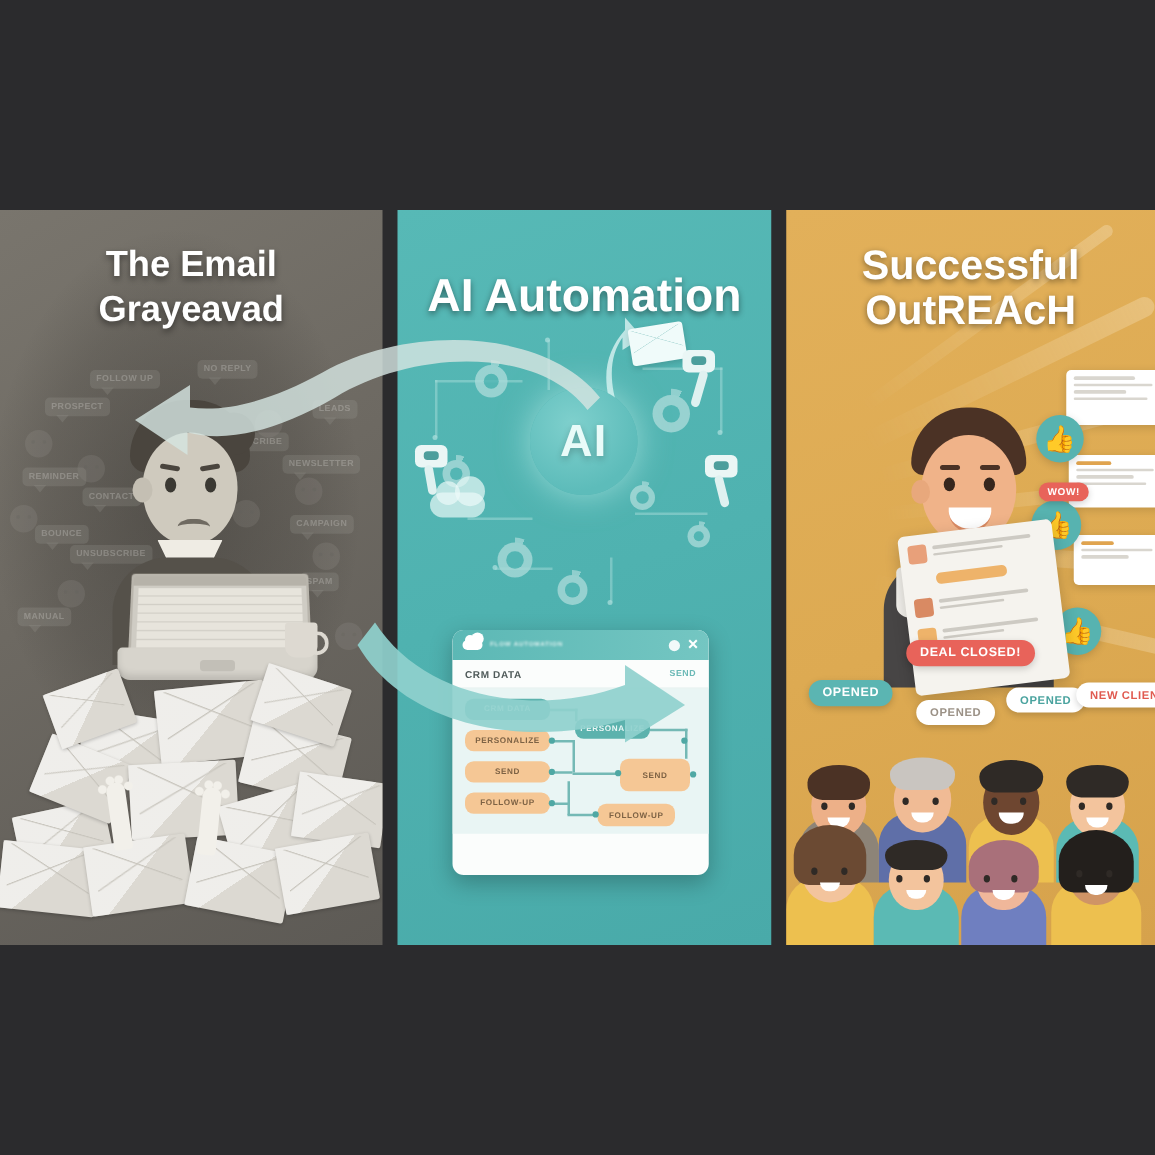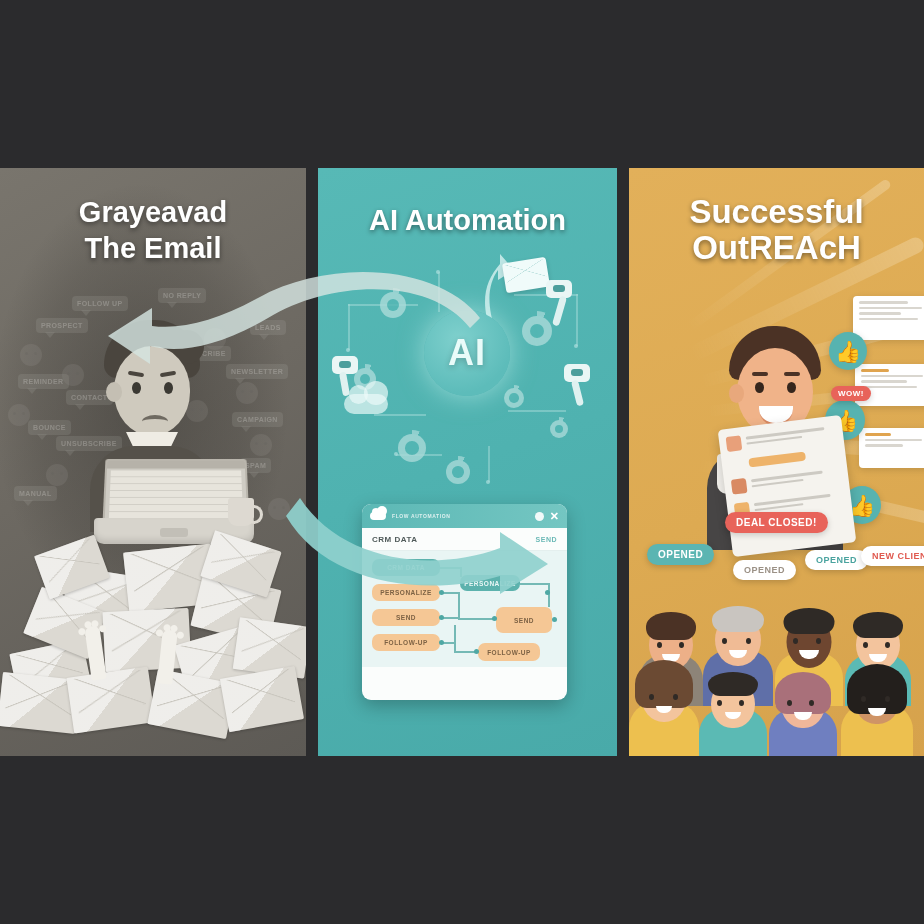--- a/index.html
+++ b/index.html
@@ -26,21 +26,21 @@
   
   .panels{position:absolute;left:0;top:168px;width:924px;height:588px;}
   .panel{position:absolute;top:0;height:588px;overflow:hidden;}
   .p1{left:0;width:306px;background:linear-gradient(150deg,#79756d 0%,#6d6962 45%,#5d5a55 100%);}
   .p2{left:318px;width:299px;background:linear-gradient(160deg,#57b9b6 0%,#4fb2b0 50%,#49aaa9 100%);}
   .p3{left:629px;width:295px;background:linear-gradient(160deg,#e2b05a 0%,#ddaa52 55%,#d6a24c 100%);}
 
   .panel-head{position:absolute;left:0;width:100%;text-align:center;color:#fff;
     font-weight:bold;text-shadow:0 2px 5px rgba(0,0,0,.45);z-index:14;pointer-events:none;}
   .p1 .panel-head{top:26px;font-size:29px;line-height:36px;}
-  .p2 .panel-head{top:34px;font-size:29px;line-height:36px;}
+  .p2 .panel-head{top:51px;font-size:37px;line-height:36px;}
   .p3 .panel-head{top:26px;font-size:33px;line-height:36px;}
 
   
   .vignette{position:absolute;inset:0;
     background:radial-gradient(ellipse 62% 48% at 46% 40%, rgba(40,38,35,.40) 0%, rgba(40,38,35,.16) 55%, rgba(0,0,0,0) 78%);}
   .wordcloud{position:absolute;inset:0;opacity:.5;}
   .wc{position:absolute;background:rgba(190,188,182,.30);border-radius:4px;
     color:rgba(225,223,218,.62);font-size:7px;font-weight:bold;letter-spacing:.4px;
     padding:4px 5px;white-space:nowrap;filter:blur(.5px);}
   .wc:after{content:"";position:absolute;left:9px;bottom:-5px;border-left:5px solid transparent;
@@ -286,22 +286,22 @@
         <div class="env" style="left:70px;top:146px;width:82px;height:56px;transform:rotate(-8deg);"></div>
         <div class="env" style="left:152px;top:150px;width:80px;height:56px;transform:rotate(11deg);"></div>
         <div class="env" style="left:224px;top:146px;width:76px;height:54px;transform:rotate(-10deg);"></div>
         <div class="env" style="left:40px;top:18px;width:64px;height:46px;transform:rotate(-20deg);"></div>
         <div class="env" style="left:206px;top:14px;width:70px;height:48px;transform:rotate(18deg);"></div>
         <div class="hand" style="left:88px;top:100px;transform:rotate(-8deg);"></div>
         <div class="hand" style="left:160px;top:104px;transform:rotate(6deg);"></div>
       </div>
 
       <div class="panel-head">
+        <div>The Email</div>
         <div>Grayeavad</div>
-        <div>The Email</div>
       </div>
     </div>
 
     <div class="panel p2">
 
       <div class="circuitbg">
         <div class="trace" style="left:30px;top:40px;width:70px;height:2px;"></div>
         <div class="trace" style="left:30px;top:40px;width:2px;height:46px;"></div>
         <div class="trace" style="left:196px;top:30px;width:64px;height:2px;"></div>
         <div class="trace" style="left:258px;top:30px;width:2px;height:52px;"></div>

